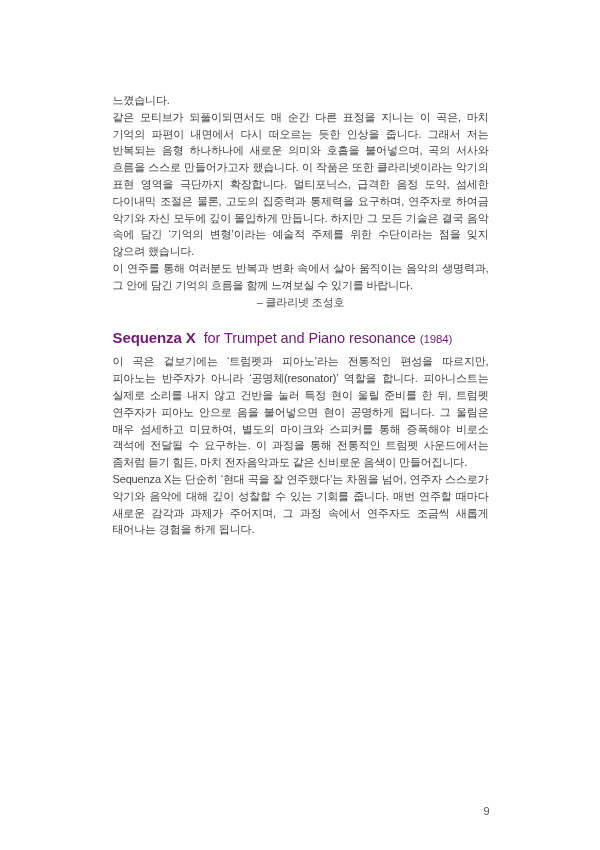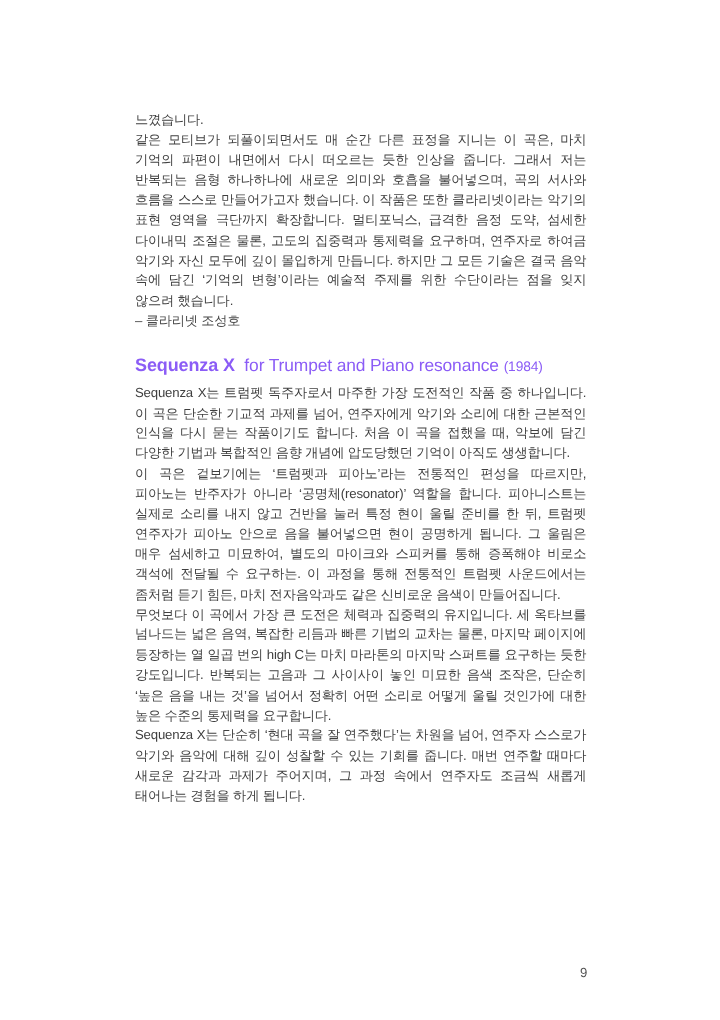--- a/index.html
+++ b/index.html
@@ -23,30 +23,30 @@
     text-align:justify;
     text-justify:inter-word;
     word-break:keep-all;
     overflow-wrap:break-word;
     letter-spacing:-0.15px;
   }
   p.sig {
     margin:0;
     font-size:11px;
     line-height:16.8px;
-    text-align:left;
+    text-align:center;
     color:#4a4a4a;
     letter-spacing:-0.15px;
   }
   h2.heading {
     margin:18px 0 4px 0;
     font-size:14.5px;
     font-weight:normal;
     line-height:20px;
-    color:#8b5cf6;
+    color:#701a75;
     letter-spacing:-0.1px;
     white-space:nowrap;
   }
   h2.heading .t { font-weight:bold; font-size:15px; margin-right:4px; }
   h2.heading .y { font-size:11.5px; }
   .page-number {
     position:absolute;
     top:805px; right:48px;
     font-size:11px;
     color:#555555;
@@ -54,32 +54,31 @@
 </style>
 </head>
 <body>
 
 <div class="page">
   <div class="content">
 
     <section>
       <p class="body">느꼈습니다.</p>
       <p class="body">같은 모티브가 되풀이되면서도 매 순간 다른 표정을 지니는 이 곡은, 마치 기억의 파편이 내면에서 다시 떠오르는 듯한 인상을 줍니다. 그래서 저는 반복되는 음형 하나하나에 새로운 의미와 호흡을 불어넣으며, 곡의 서사와 흐름을 스스로 만들어가고자 했습니다. 이 작품은 또한 클라리넷이라는 악기의 표현 영역을 극단까지 확장합니다. 멀티포닉스, 급격한 음정 도약, 섬세한 다이내믹 조절은 물론, 고도의 집중력과 통제력을 요구하며, 연주자로 하여금 악기와 자신 모두에 깊이 몰입하게 만듭니다. 하지만 그 모든 기술은 결국 음악 속에 담긴 ‘기억의 변형’이라는 예술적 주제를 위한 수단이라는 점을 잊지 않으려 했습니다.</p>
+      <p class="body">이 연주를 통해 여러분도 반복과 변화 속에서 살아 움직이는 음악의 생명력과, 그 안에 담긴 기억의 흐름을 함께 느껴보실 수 있기를 바랍니다.</p>
       <p class="sig">– 클라리넷 조성호</p>
     </section>
 
     <h2 class="heading">
       <span class="t">Sequenza X</span>
       <span class="s">for Trumpet and Piano resonance</span>
       <span class="y">(1984)</span>
     </h2>
 
     <section>
-      <p class="body">Sequenza X는 트럼펫 독주자로서 마주한 가장 도전적인 작품 중 하나입니다. 이 곡은 단순한 기교적 과제를 넘어, 연주자에게 악기와 소리에 대한 근본적인 인식을 다시 묻는 작품이기도 합니다. 처음 이 곡을 접했을 때, 악보에 담긴 다양한 기법과 복합적인 음향 개념에 압도당했던 기억이 아직도 생생합니다.</p>
       <p class="body">이 곡은 겉보기에는 ‘트럼펫과 피아노’라는 전통적인 편성을 따르지만, 피아노는 반주자가 아니라 ‘공명체(resonator)’ 역할을 합니다. 피아니스트는 실제로 소리를 내지 않고 건반을 눌러 특정 현이 울릴 준비를 한 뒤, 트럼펫 연주자가 피아노 안으로 음을 불어넣으면 현이 공명하게 됩니다. 그 울림은 매우 섬세하고 미묘하여, 별도의 마이크와 스피커를 통해 증폭해야 비로소 객석에 전달될 수 요구하는. 이 과정을 통해 전통적인 트럼펫 사운드에서는 좀처럼 듣기 힘든, 마치 전자음악과도 같은 신비로운 음색이 만들어집니다.</p>
-      <p class="body">무엇보다 이 곡에서 가장 큰 도전은 체력과 집중력의 유지입니다. 세 옥타브를 넘나드는 넓은 음역, 복잡한 리듬과 빠른 기법의 교차는 물론, 마지막 페이지에 등장하는 열 일곱 번의 high C는 마치 마라톤의 마지막 스퍼트를 요구하는 듯한 강도입니다. 반복되는 고음과 그 사이사이 놓인 미묘한 음색 조작은, 단순히 ‘높은 음을 내는 것’을 넘어서 정확히 어떤 소리로 어떻게 울릴 것인가에 대한 높은 수준의 통제력을 요구합니다.</p>
       <p class="body">Sequenza X는 단순히 ‘현대 곡을 잘 연주했다’는 차원을 넘어, 연주자 스스로가 악기와 음악에 대해 깊이 성찰할 수 있는 기회를 줍니다. 매번 연주할 때마다 새로운 감각과 과제가 주어지며, 그 과정 속에서 연주자도 조금씩 새롭게 태어나는 경험을 하게 됩니다.</p>
     </section>
 
   </div>
 
   <div class="page-number">9</div>
 </div>
 
 </body></html>

